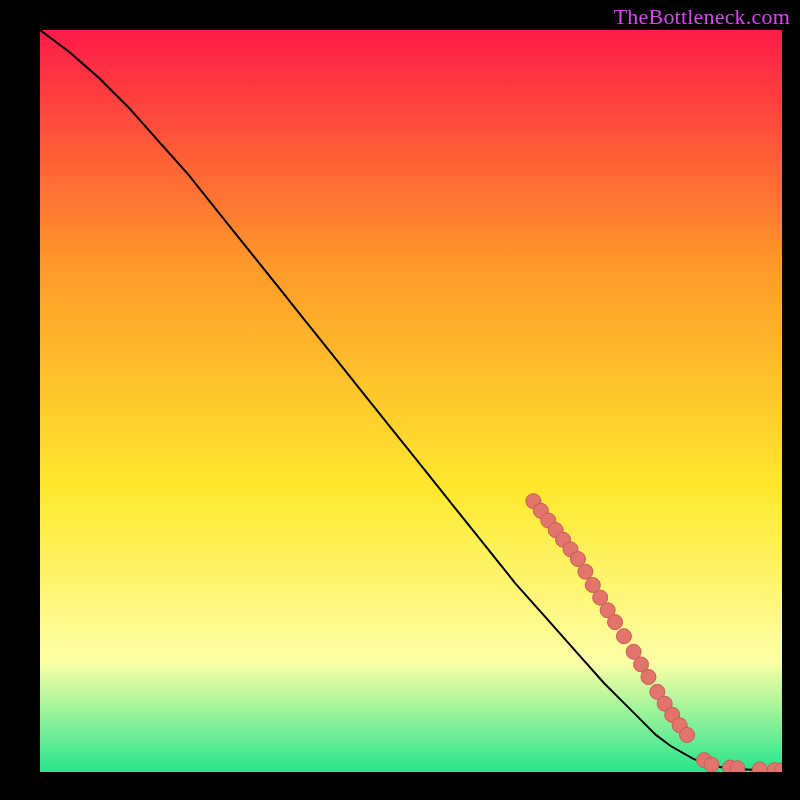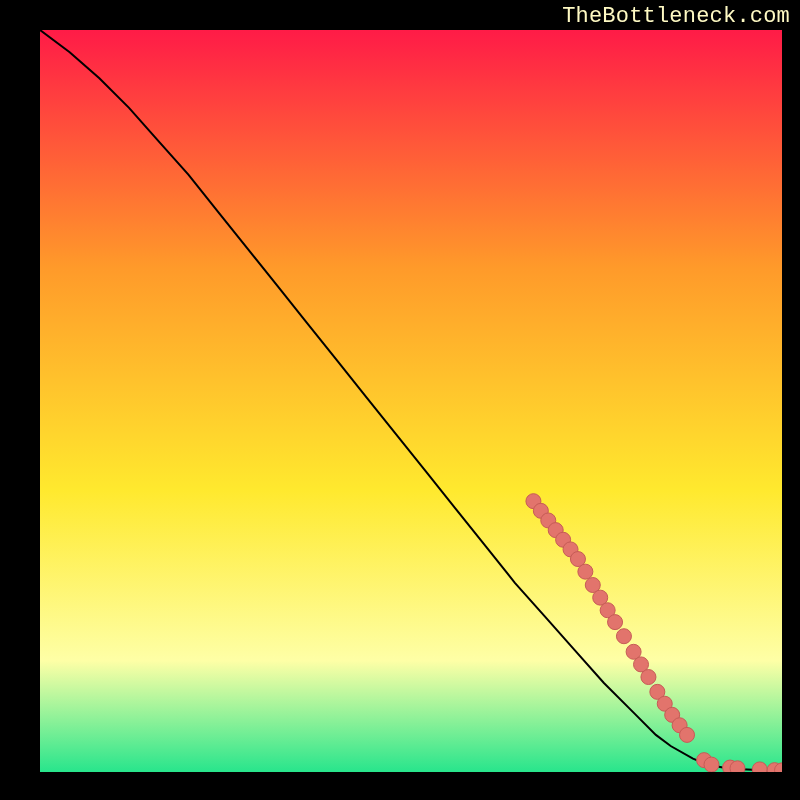--- a/index.html
+++ b/index.html
@@ -7,24 +7,24 @@
   .frame {
     position: relative;
     width: 800px;
     height: 800px;
     background: #000;
   }
   .watermark {
     position: absolute;
     top: 4px;
     right: 10px;
-    font-family: Liberation Mono, monospace;
+    font-family: Liberation Serif, serif;
     font-size: 22px;
     font-weight: 500;
-    color: #fef9c3;
+    color: #d946ef;
     letter-spacing: 0.2px;
   }
   .plot {
     position: absolute;
     left: 40px;
     top: 30px;
     width: 742px;
     height: 742px;
   }
   .plot svg { display: block; }

